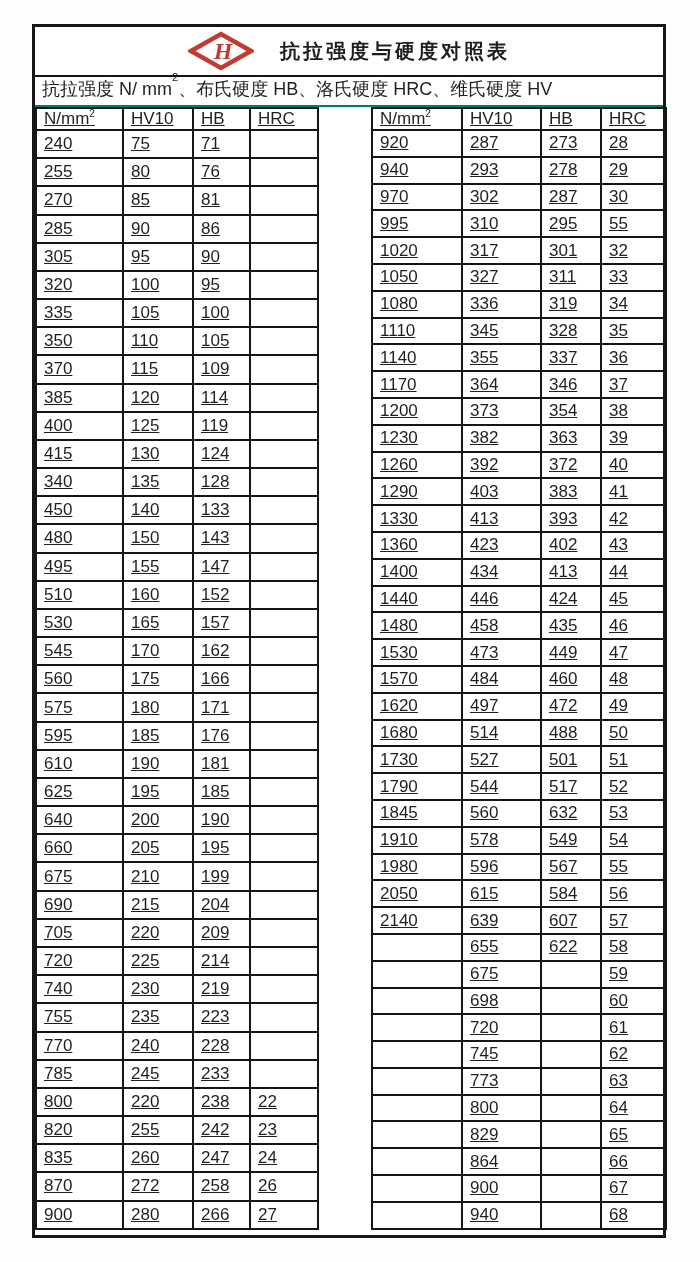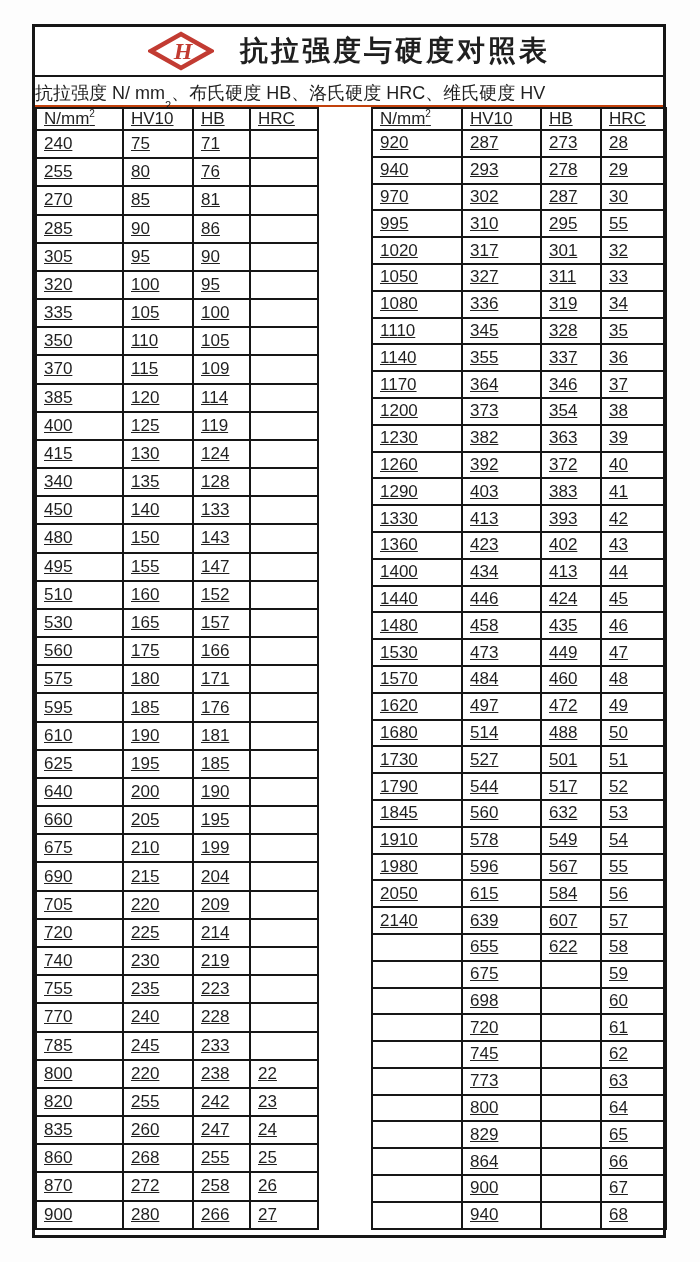--- a/index.html
+++ b/index.html
@@ -33,30 +33,31 @@
     justify-content: center;
     gap: 26px;
     box-sizing: border-box;
   }
   .logo {
     display: block;
     width: 66px;
     height: 40px;
   }
   .title {
-    font-size: 28px;
+    font-size: 20px;
     font-weight: bold;
     letter-spacing: 3px;
   }
   .subtitle-band {
     height: 30px;
-    border-bottom: 2px solid #c2410c;
+    border-bottom: 2px solid #0f766e;
     box-sizing: border-box;
     display: flex;
-    align-items: flex-end;
+    align-items: flex-start;
+    padding-left: 7px;
     font-size: 18px;
     white-space: nowrap;
   }
   .subtitle-band sup {
     font-size: 11px;
     line-height: 0;
   }
   .tables {
     display: flex;
     height: 1123px;
@@ -229,20 +230,26 @@
               <td>152</td>
               <td></td>
             </tr>
             <tr>
               <td>530</td>
               <td>165</td>
               <td>157</td>
               <td></td>
             </tr>
             <tr>
+              <td>545</td>
+              <td>170</td>
+              <td>162</td>
+              <td></td>
+            </tr>
+            <tr>
               <td>560</td>
               <td>175</td>
               <td>166</td>
               <td></td>
             </tr>
             <tr>
               <td>575</td>
               <td>180</td>
               <td>171</td>
               <td></td>
@@ -335,26 +342,20 @@
               <td>820</td>
               <td>255</td>
               <td>242</td>
               <td>23</td>
             </tr>
             <tr>
               <td>835</td>
               <td>260</td>
               <td>247</td>
               <td>24</td>
-            </tr>
-            <tr>
-              <td>860</td>
-              <td>268</td>
-              <td>255</td>
-              <td>25</td>
             </tr>
             <tr>
               <td>870</td>
               <td>272</td>
               <td>258</td>
               <td>26</td>
             </tr>
             <tr>
               <td>900</td>
               <td>280</td>

